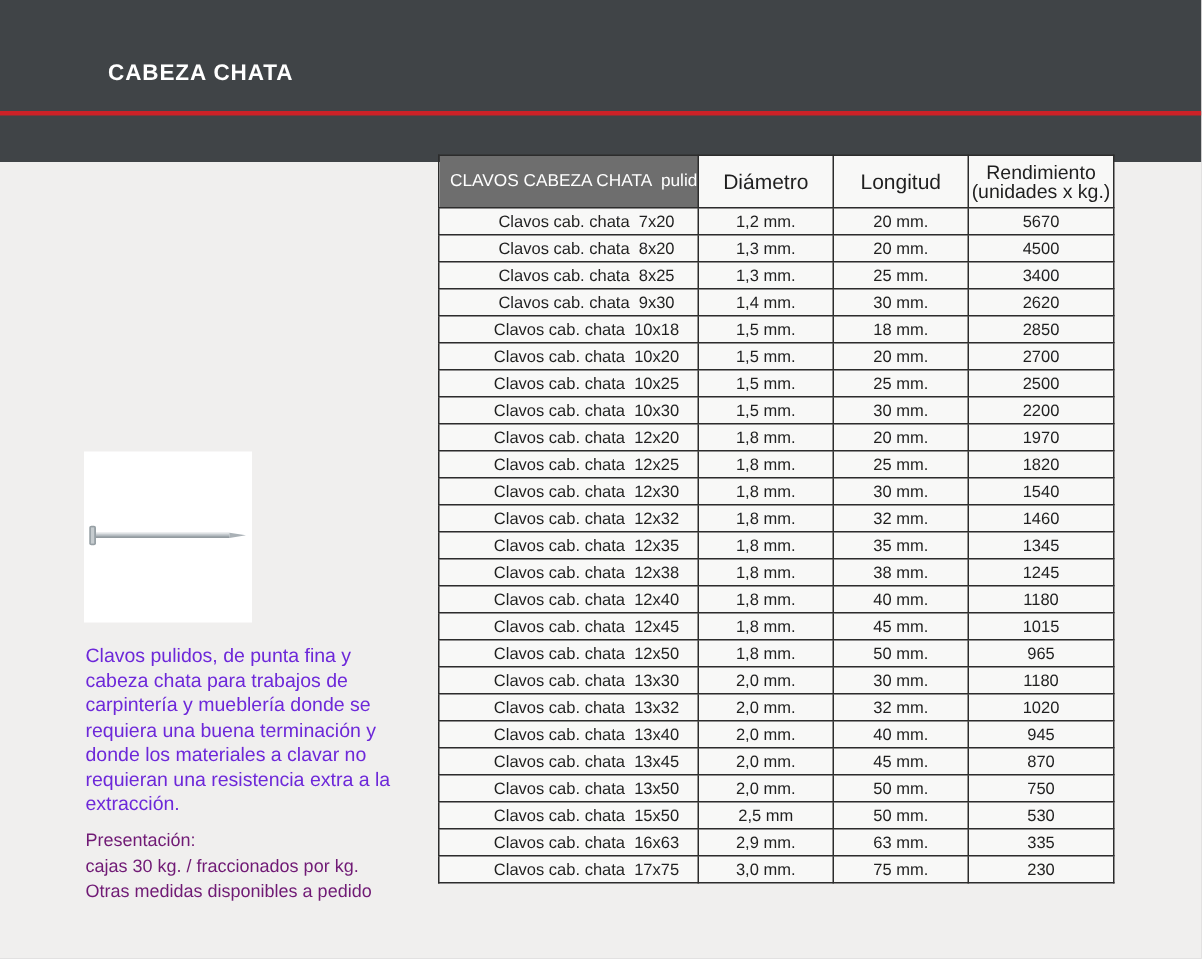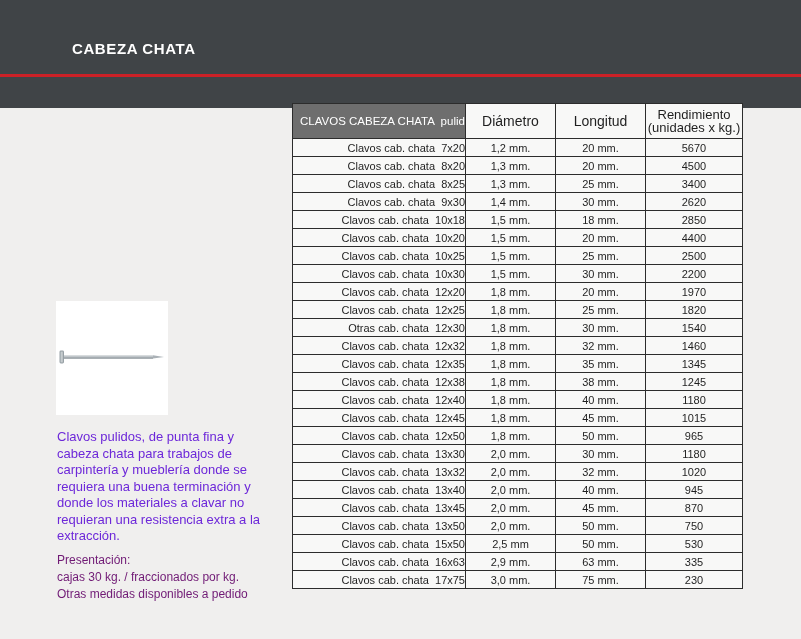--- a/index.html
+++ b/index.html
@@ -103,21 +103,21 @@
     font-size: 13px;
   }
   table.spec tbody td {
     height: 18px;
     font-size: 11px;
     text-align: center;
     color: #1f1f1f;
     vertical-align: middle;
   }
   table.spec tbody td.name {
-    text-align: right;
+    text-align: center;
     padding-left: 24px;
     white-space: pre;
   }
 </style>
 </head>
 <body>
 
 <div class="page">
 
   <div class="topbar">
@@ -193,21 +193,21 @@
         <tr style="">
         <td class="name">Clavos cab. chata  10x18</td>
         <td>1,5 mm.</td>
         <td>18 mm.</td>
         <td>2850</td>
       </tr>
         <tr style="">
         <td class="name">Clavos cab. chata  10x20</td>
         <td>1,5 mm.</td>
         <td>20 mm.</td>
-        <td>4400</td>
+        <td>2700</td>
       </tr>
         <tr style="">
         <td class="name">Clavos cab. chata  10x25</td>
         <td>1,5 mm.</td>
         <td>25 mm.</td>
         <td>2500</td>
       </tr>
         <tr style="">
         <td class="name">Clavos cab. chata  10x30</td>
         <td>1,5 mm.</td>
@@ -220,21 +220,21 @@
         <td>20 mm.</td>
         <td>1970</td>
       </tr>
         <tr style="">
         <td class="name">Clavos cab. chata  12x25</td>
         <td>1,8 mm.</td>
         <td>25 mm.</td>
         <td>1820</td>
       </tr>
         <tr style="">
-        <td class="name">Otras cab. chata  12x30</td>
+        <td class="name">Clavos cab. chata  12x30</td>
         <td>1,8 mm.</td>
         <td>30 mm.</td>
         <td>1540</td>
       </tr>
         <tr style="">
         <td class="name">Clavos cab. chata  12x32</td>
         <td>1,8 mm.</td>
         <td>32 mm.</td>
         <td>1460</td>
       </tr>

